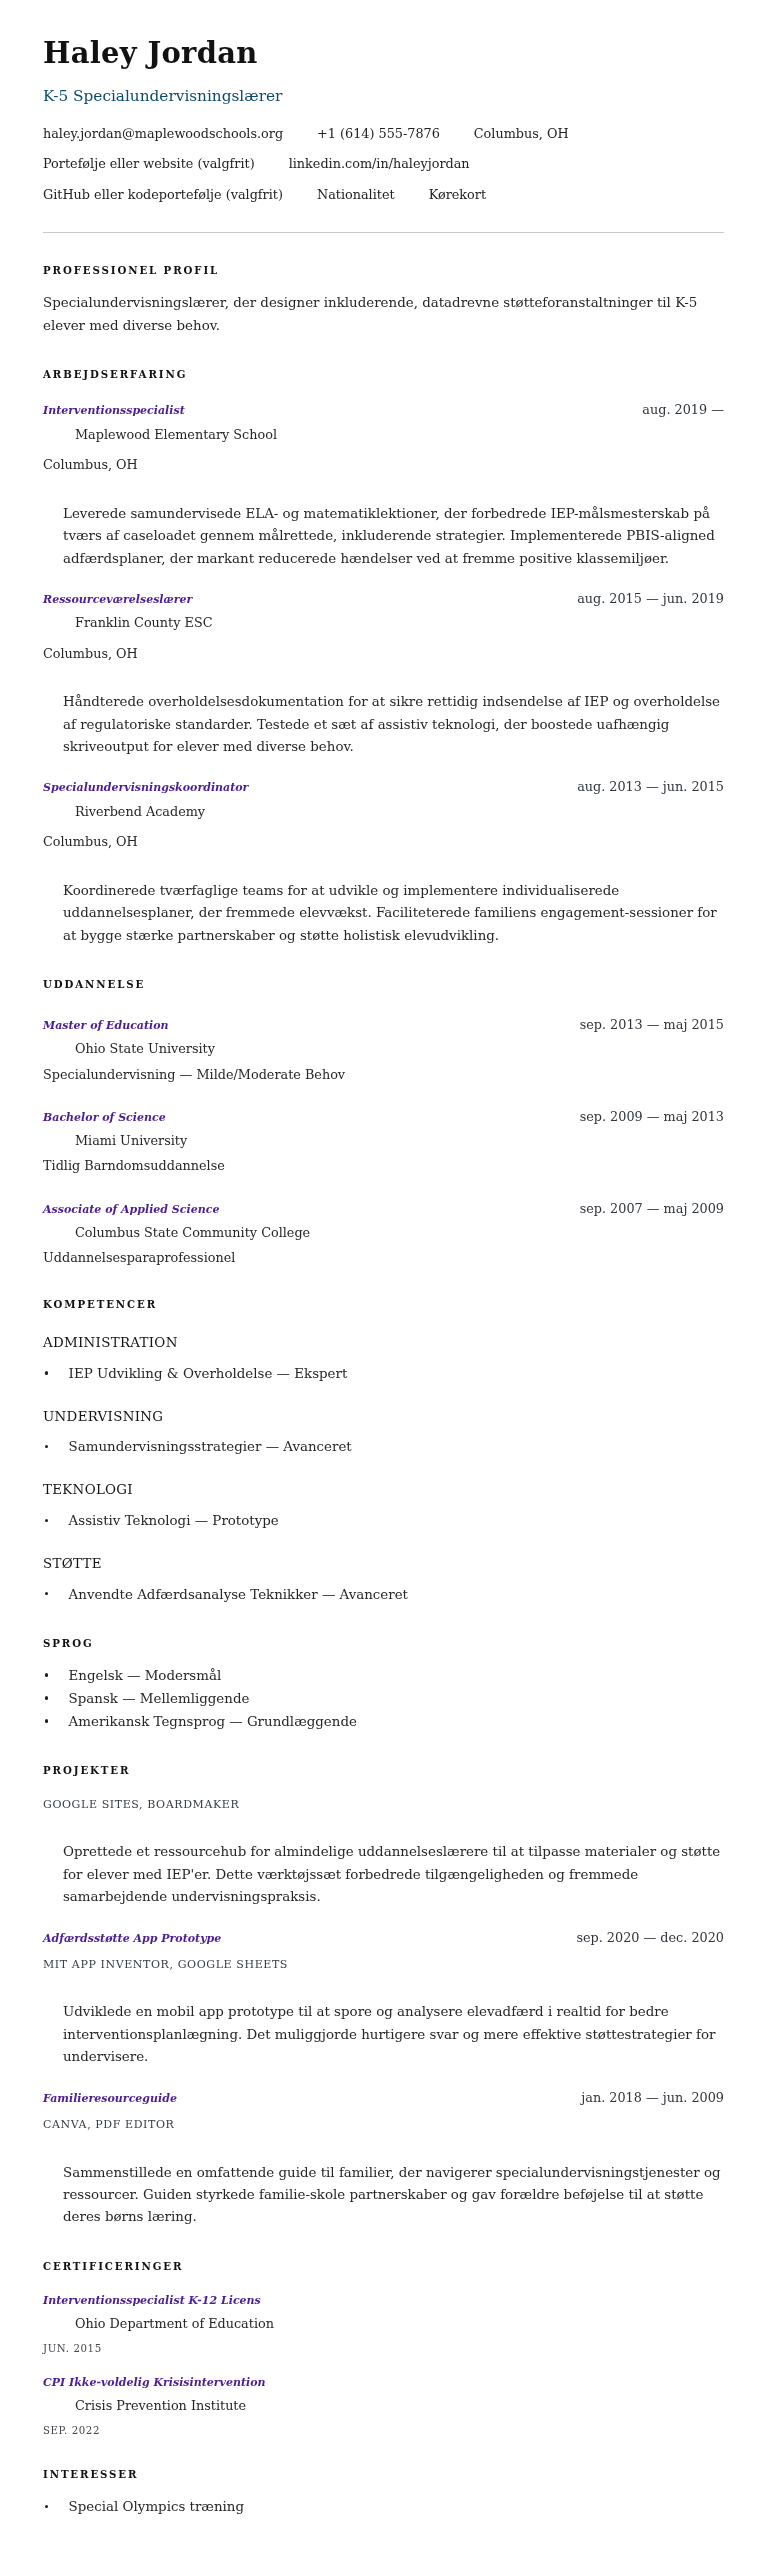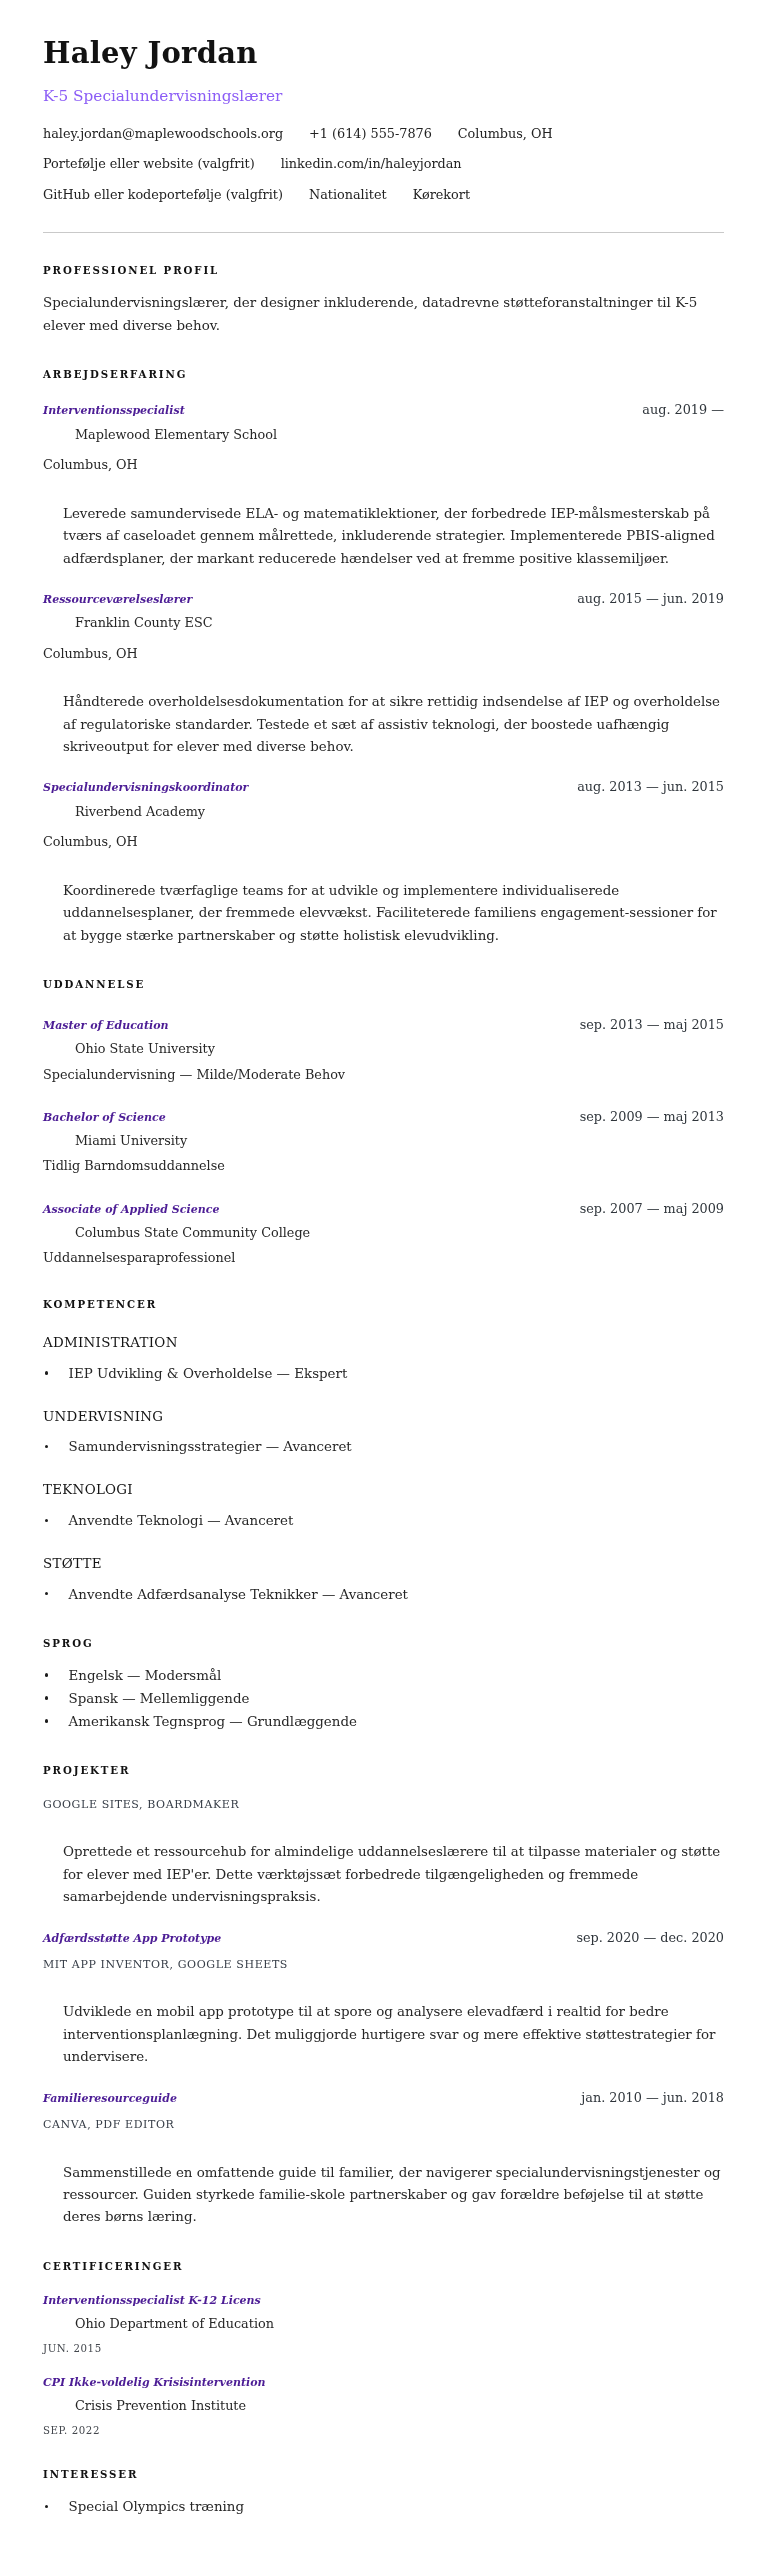--- a/index.html
+++ b/index.html
@@ -4,22 +4,22 @@
 <style>
   html, body { margin:0; padding:0; background:#ffffff; }
   .page {
     width:767px; min-height:2576px; box-sizing:border-box;
     padding:36px 43px 51px 43px;
     font-family:"DejaVu Serif", serif;
     color:#242424; background:#ffffff;
   }
   
   .name { font-size:29px; font-weight:700; color:#121212; margin:0; line-height:1.2; letter-spacing:0.3px; }
-  .job-title { font-size:15.3px; color:#8b5cf6; margin-top:16px; line-height:1.3; }
-  .contact-row { display:flex; gap:26px; font-size:12.8px; color:#222222; line-height:16.6px; }
+  .job-title { font-size:15.3px; color:#0c4a6e; margin-top:16px; line-height:1.3; }
+  .contact-row { display:flex; gap:34px; font-size:12.8px; color:#222222; line-height:16.6px; }
   .contact-row.first { margin-top:19px; }
   .contact-row + .contact-row { margin-top:14px; }
   .divider { border:none; border-top:0.6px solid #c9c9c9; margin:29px 0 0 0; }
   
   .section-heading {
     font-size:10.2px; font-weight:700; color:#111111;
     letter-spacing:1.9px; margin-top:31px; line-height:1.3;
   }
   .profile-text { font-size:13.4px; line-height:22.4px; margin-top:14.7px; max-width:665px; color:#262626; }
   
@@ -156,21 +156,21 @@
     <div class="skill-group">
       <div class="skill-group-name">UNDERVISNING</div>
       <ul class="bullets">
         <li>Samundervisningsstrategier — Avanceret</li>
       </ul>
     </div>
 
     <div class="skill-group">
       <div class="skill-group-name">TEKNOLOGI</div>
       <ul class="bullets">
-        <li>Anvendte Teknologi — Avanceret</li>
+        <li>Assistiv Teknologi — Prototype</li>
       </ul>
     </div>
 
     <div class="skill-group">
       <div class="skill-group-name">STØTTE</div>
       <ul class="bullets">
         <li>Anvendte Adfærdsanalyse Teknikker — Avanceret</li>
       </ul>
     </div>
   </section>
@@ -197,21 +197,21 @@
         <span class="entry-title">Adfærdsstøtte App Prototype</span>
         <span class="entry-date">sep. 2020 — dec. 2020</span>
       </div>
       <div class="tools-line">MIT APP INVENTOR, GOOGLE SHEETS</div>
       <p class="entry-desc">Udviklede en mobil app prototype til at spore og analysere elevadfærd i realtid for bedre interventionsplanlægning. Det muliggjorde hurtigere svar og mere effektive støttestrategier for undervisere.</p>
     </div>
 
     <div class="entry">
       <div class="entry-head">
         <span class="entry-title">Familieresourceguide</span>
-        <span class="entry-date">jan. 2010 — jun. 2018</span>
+        <span class="entry-date">jan. 2018 — jun. 2009</span>
       </div>
       <div class="tools-line">CANVA, PDF EDITOR</div>
       <p class="entry-desc">Sammenstillede en omfattende guide til familier, der navigerer specialundervisningstjenester og ressourcer. Guiden styrkede familie-skole partnerskaber og gav forældre beføjelse til at støtte deres børns læring.</p>
     </div>
   </section>
 
   <section>
     <div class="section-heading">CERTIFICERINGER</div>
 
     <div class="entry">

